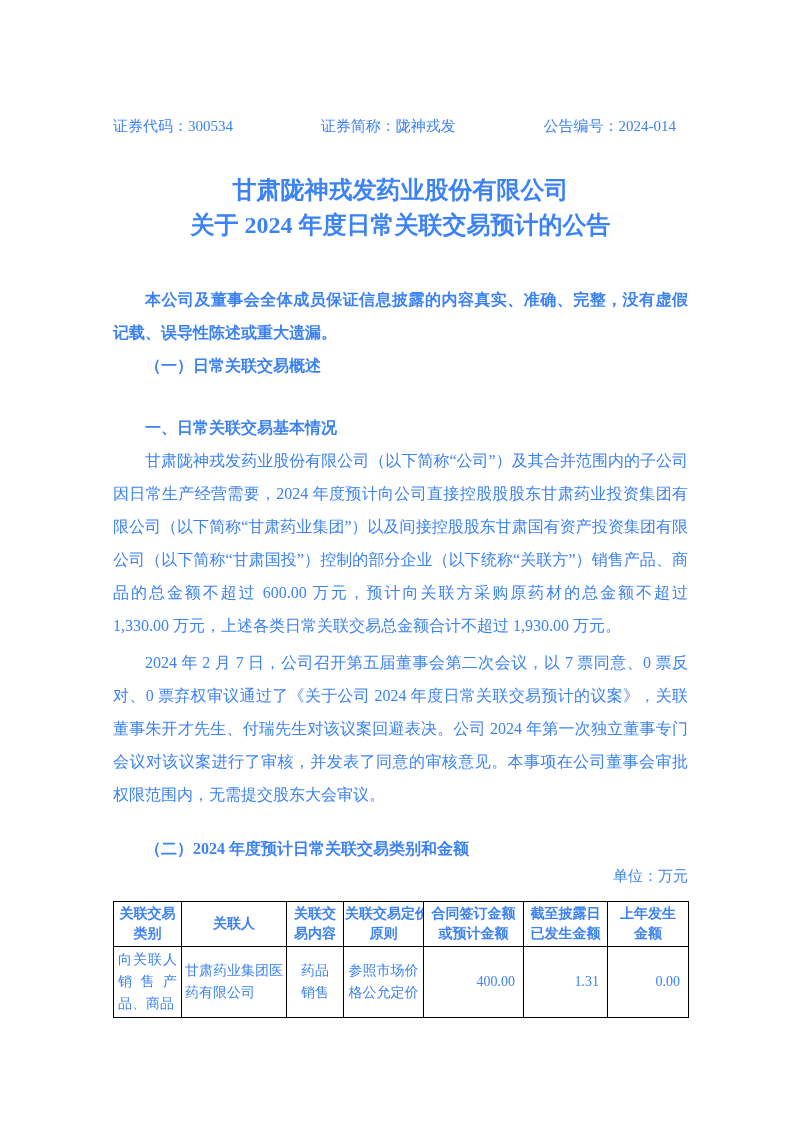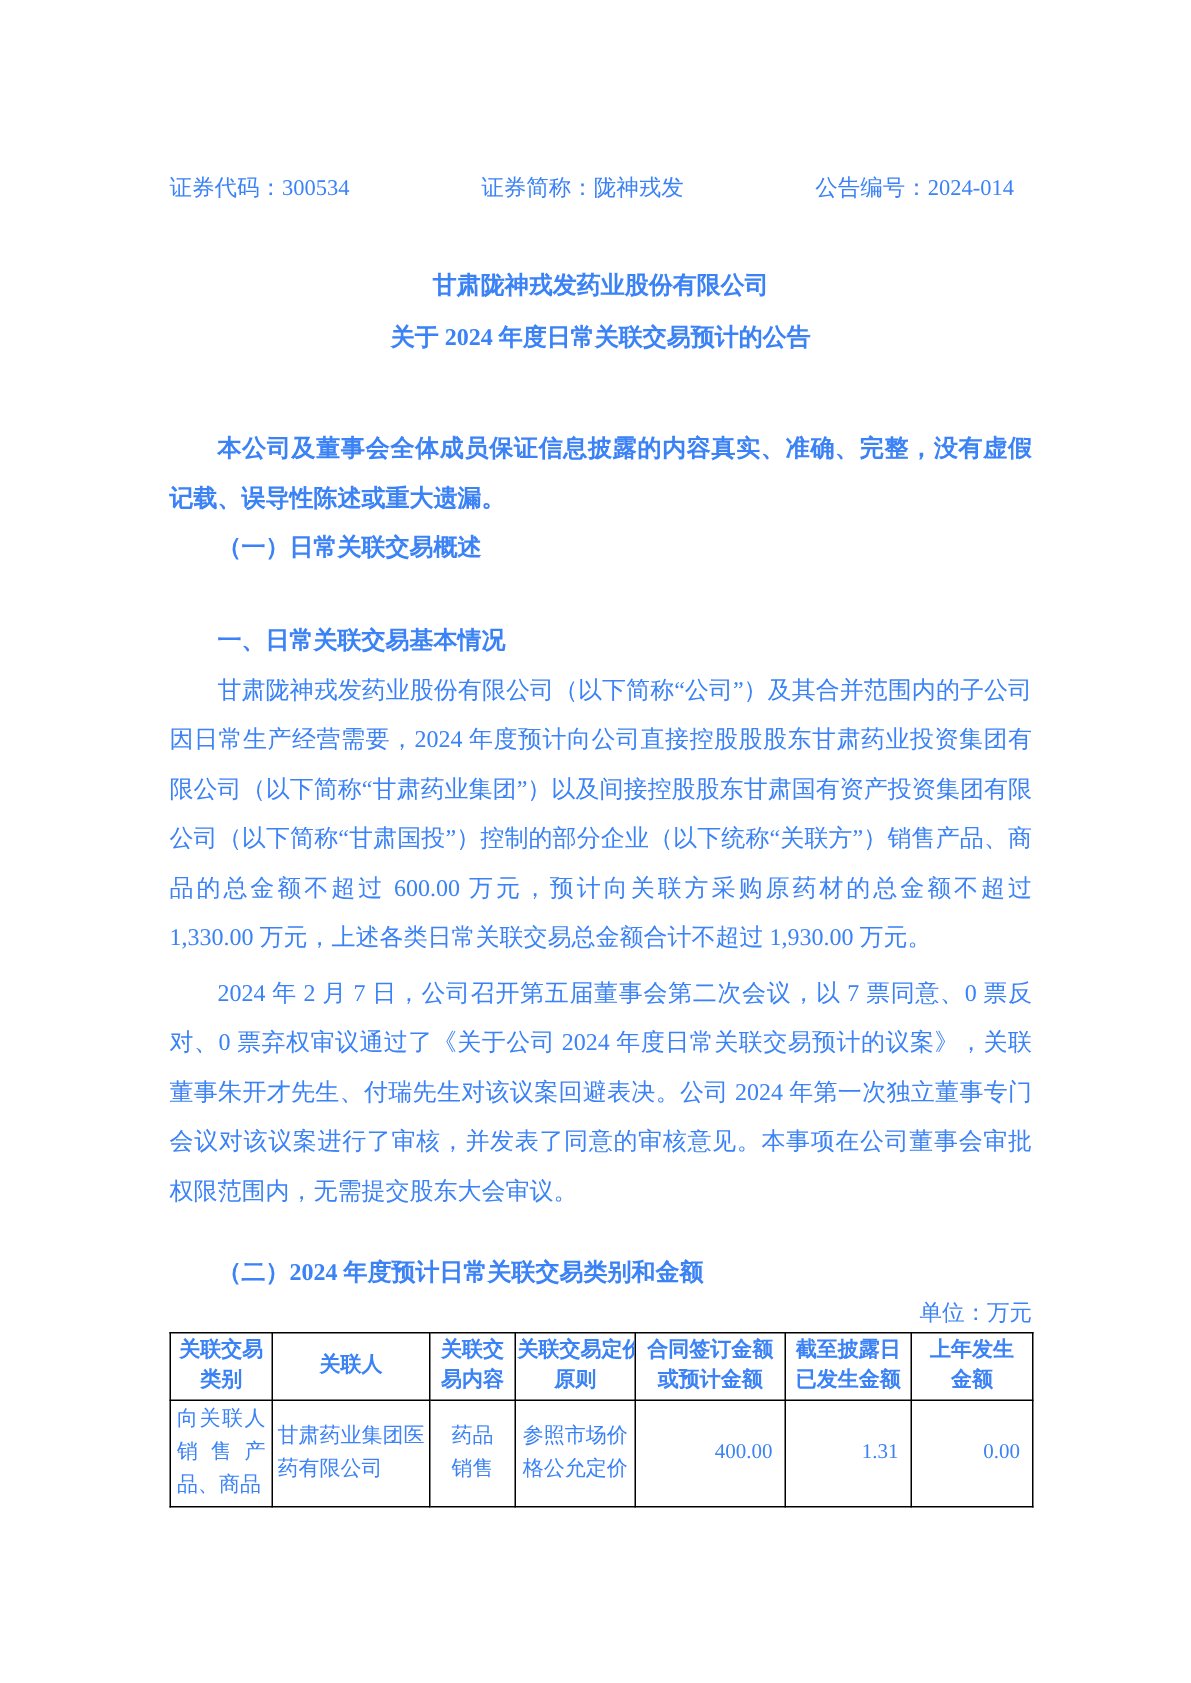--- a/index.html
+++ b/index.html
@@ -24,21 +24,21 @@
     justify-content: space-between;
     align-items: baseline;
     font-size: 15px;
     line-height: 16px;
     width: 563px;
   }
   .doc-title {
     margin-top: 39px;
     text-align: center;
     font-weight: bold;
-    font-size: 16px;
+    font-size: 24px;
     line-height: 35px;
   }
   .declaration {
     margin-top: 40px;
     font-weight: bold;
     font-size: 16px;
     line-height: 33px;
     text-indent: 2em;
     text-align: justify;
     text-justify: inter-ideograph;
@@ -64,21 +64,21 @@
   }
   .body-para.second {
     margin-top: 4px;
   }
   .unit-line {
     font-size: 15px;
     line-height: 22px;
     text-align: right;
   }
   table.rt-table {
-    margin-top: 1px;
+    margin-top: 14px;
     border-collapse: collapse;
     table-layout: fixed;
     width: 575px;
     border: 1.5px solid #000;
     font-size: 14px;
   }
   table.rt-table th,
   table.rt-table td {
     border: 1px solid #000;
     vertical-align: middle;

